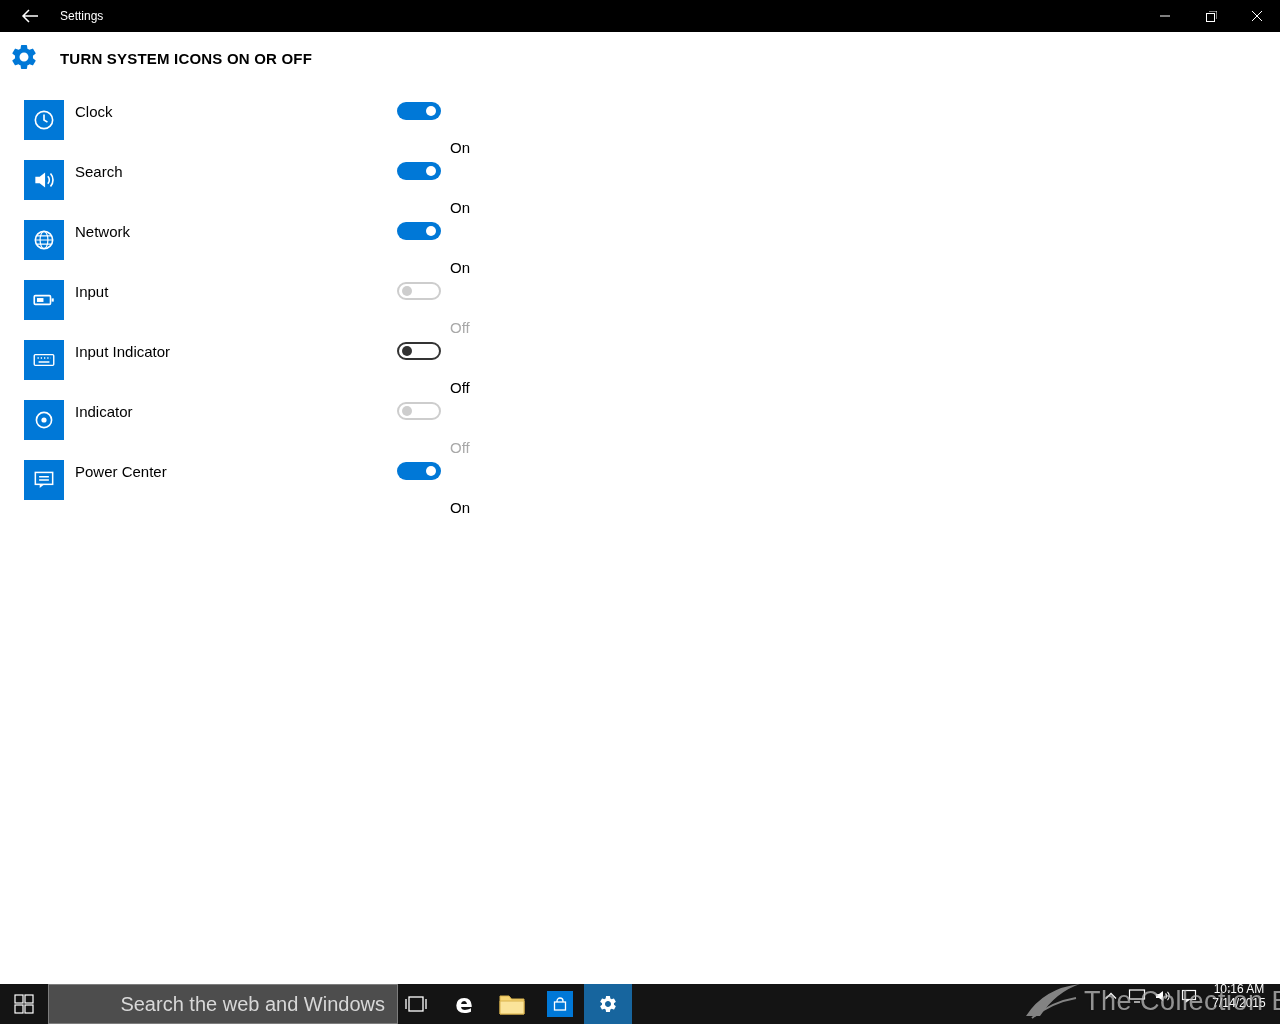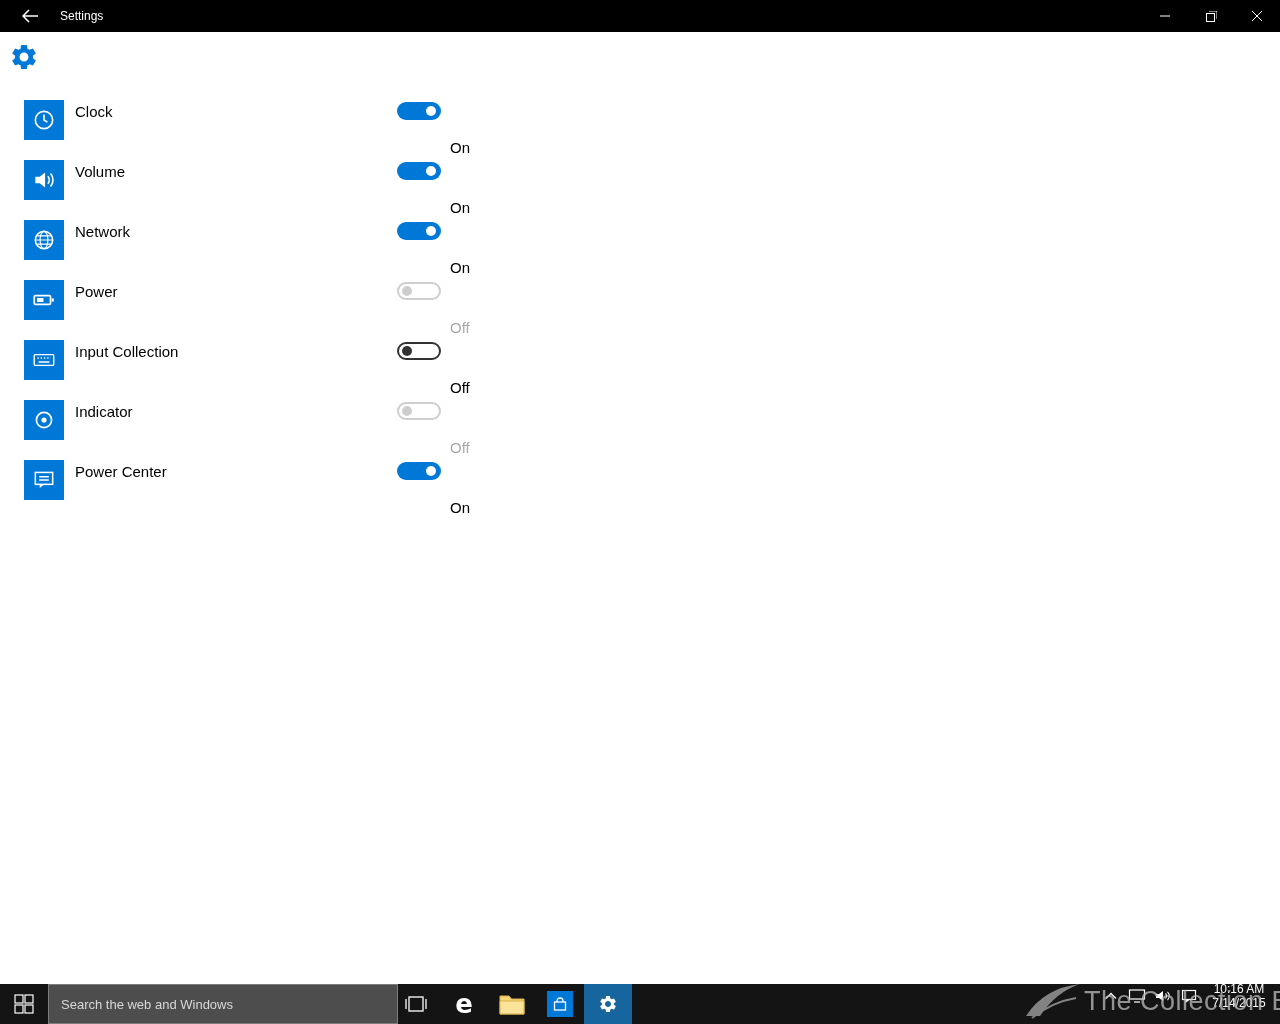--- a/index.html
+++ b/index.html
@@ -40,21 +40,21 @@
     font-size:15px; color:#000;margin-top:36px; }
   .state.disabled { color:#a9a9a9; }
 
   
   .taskbar { position:absolute; left:0; top:984px; width:1280px; height:40px; background:#141414; }
   .start-btn { position:absolute; left:0; top:0; width:48px; height:40px;
     display:flex; align-items:center; justify-content:center; cursor:pointer; }
   .searchbox { position:absolute; left:48px; top:0; width:350px; height:40px;
     background:#4d4d4d; border:1px solid #7d7d7d; display:flex; align-items:center; }
   .searchbox input { width:100%; height:100%; background:transparent; border:none; outline:none;
-    color:#efefef; font-size:13px; padding:4px 12px; font-family:"Liberation Sans","DejaVu Sans",sans-serif; }
+    color:#efefef; font-size:20px; padding:4px 12px; font-family:"Liberation Sans","DejaVu Sans",sans-serif;text-align:right; }
   .searchbox input::placeholder { color:#d8d8d8; opacity:1; }
   .tb-btn { position:absolute; top:0; width:48px; height:40px;
     display:flex; align-items:center; justify-content:center; cursor:pointer; }
   .tb-btn.active { background:#17659e; }
   .store-tile { width:26px; height:26px; background:#0078d7; display:flex;
     align-items:center; justify-content:center; }
   .edge-e { color:#fff; font:700 26px "DejaVu Sans",sans-serif; line-height:1; }
   .tray { position:absolute; right:0; top:0; height:24px; display:flex; align-items:center; }
   .tray-btn { width:26px; height:40px; display:flex; align-items:center; justify-content:center; cursor:pointer; }
   .tray-clock { width:74px; height:40px; display:flex; flex-direction:column;
@@ -94,20 +94,21 @@
         <path d="M0 0l10 10M10 0L0 10" stroke="#fff" stroke-width="1"></path>
       </svg>
     </div>
   </div>
 </div>
 
 <div class="page-header">
   <svg class="header-gear" viewBox="0 0 24 24">
     <path fill="#0078d7" d="M19.14 12.94c.04-.3.06-.61.06-.94 0-.32-.02-.64-.07-.94l2.03-1.58a.49.49 0 0 0 .12-.61l-1.92-3.32a.49.49 0 0 0-.59-.22l-2.39.96c-.5-.38-1.03-.7-1.62-.94l-.36-2.54a.48.48 0 0 0-.48-.41h-3.84c-.24 0-.43.17-.47.41l-.36 2.54c-.59.24-1.13.57-1.62.94l-2.39-.96a.49.49 0 0 0-.59.22L2.74 8.87c-.12.21-.08.47.12.61l2.03 1.58c-.05.3-.09.63-.09.94 0 .31.02.64.07.94l-2.03 1.58a.49.49 0 0 0-.12.61l1.92 3.32c.12.22.37.29.59.22l2.39-.96c.5.38 1.03.7 1.62.94l.36 2.54c.05.24.24.41.48.41h3.84c.24 0 .44-.17.47-.41l.36-2.54c.59-.24 1.13-.56 1.62-.94l2.39.96c.22.08.47 0 .59-.22l1.92-3.32c.12-.22.07-.47-.12-.61l-2.01-1.58zM12 15.6c-1.98 0-3.6-1.62-3.6-3.6s1.62-3.6 3.6-3.6 3.6 1.62 3.6 3.6-1.62 3.6-3.6 3.6z"></path>
   </svg>
+  <h1 class="page-title">TURN SYSTEM ICONS ON OR OFF</h1>
 </div>
 
 <div class="row" style="top:100px">
   <div class="tile">
     <svg width="26" height="26" viewBox="0 0 24 24" fill="none" stroke="#fff" stroke-width="1.5">
       <circle cx="12" cy="12" r="8"></circle>
         <path d="M12 7v5l3.2 2"></path>
     </svg>
   </div>
   <span class="row-label">Clock</span>
@@ -117,21 +118,21 @@
   <span class="state">On</span>
 </div>
 
 <div class="row" style="top:160px">
   <div class="tile">
     <svg width="26" height="26" viewBox="0 0 24 24">
       <path d="M4 9v6h4l5 4V5L8 9H4z" fill="#fff"></path>
       <path d="M15.5 8.5a5 5 0 0 1 0 7M18 6a9 9 0 0 1 0 12" stroke="#fff" stroke-width="1.5" fill="none"></path>
     </svg>
   </div>
-  <span class="row-label">Volume</span>
+  <span class="row-label">Search</span>
   <div class="toggle on">
       <div class="knob"></div>
     </div>
   <span class="state">On</span>
 </div>
 
 <div class="row" style="top:220px">
   <div class="tile">
     <svg width="26" height="26" viewBox="0 0 24 24" fill="none" stroke="#fff">
       <circle cx="12" cy="12" r="8" stroke-width="1.5"></circle>
@@ -147,35 +148,35 @@
 </div>
 
 <div class="row" style="top:280px">
   <div class="tile">
     <svg width="26" height="26" viewBox="0 0 24 24">
       <rect x="3" y="8" width="15" height="8" rx="1" fill="none" stroke="#fff" stroke-width="1.5"></rect>
       <rect x="19" y="10.5" width="2" height="3" fill="#fff"></rect>
       <rect x="5.5" y="10.2" width="6" height="3.6" fill="#fff"></rect>
     </svg>
   </div>
-  <span class="row-label">Power</span>
+  <span class="row-label">Input</span>
   <div class="toggle off disabled">
       <div class="knob"></div>
     </div>
   <span class="state disabled">Off</span>
 </div>
 
 <div class="row" style="top:340px">
   <div class="tile">
     <svg width="26" height="26" viewBox="0 0 24 24" fill="none" stroke="#fff">
       <rect x="3" y="7" width="18" height="10" rx="1" stroke-width="1.3"></rect>
       <path d="M6 10.2h1.2M9 10.2h1.2M12 10.2h1.2M15 10.2h1.2M18 10.2h.2M7 13.8h10" stroke-width="1.3"></path>
     </svg>
   </div>
-  <span class="row-label">Input Collection</span>
+  <span class="row-label">Input Indicator</span>
   <div class="toggle off">
       <div class="knob"></div>
     </div>
   <span class="state">Off</span>
 </div>
 
 <div class="row" style="top:400px">
   <div class="tile">
     <svg width="26" height="26" viewBox="0 0 24 24">
       <circle cx="12" cy="12" r="7" fill="none" stroke="#fff" stroke-width="1.5"></circle>

